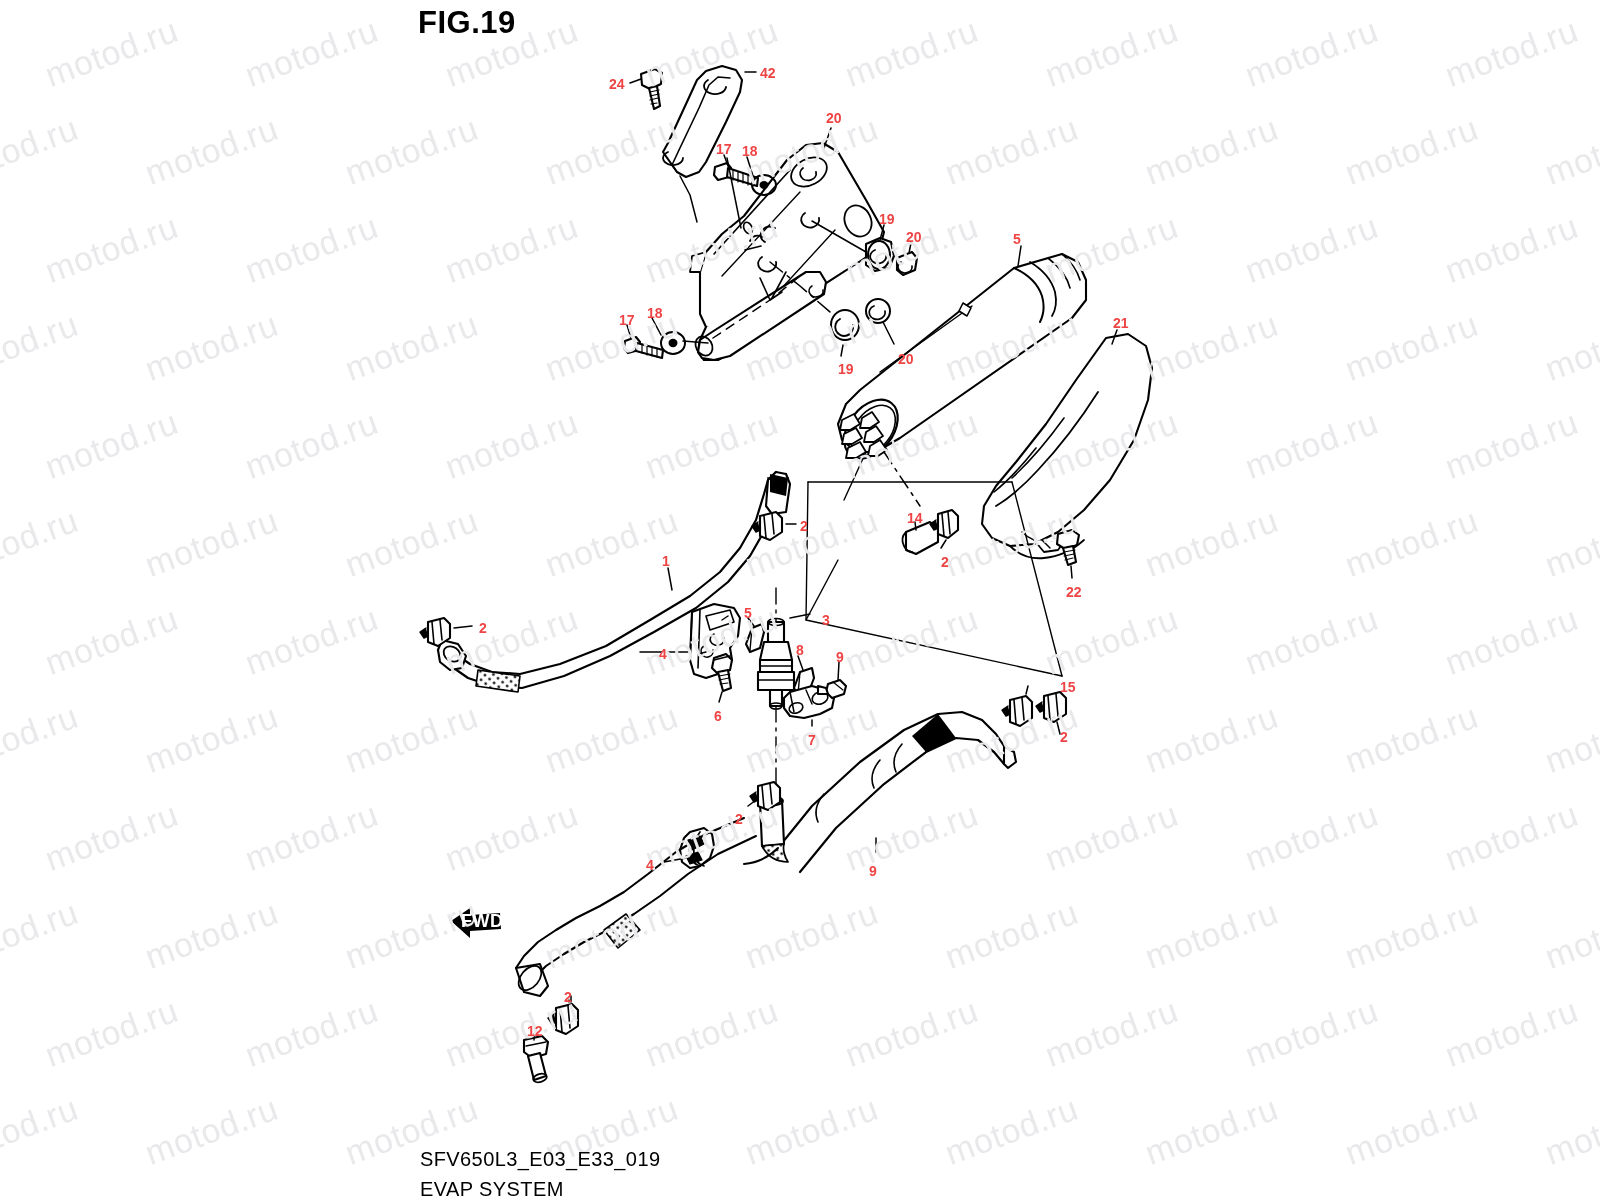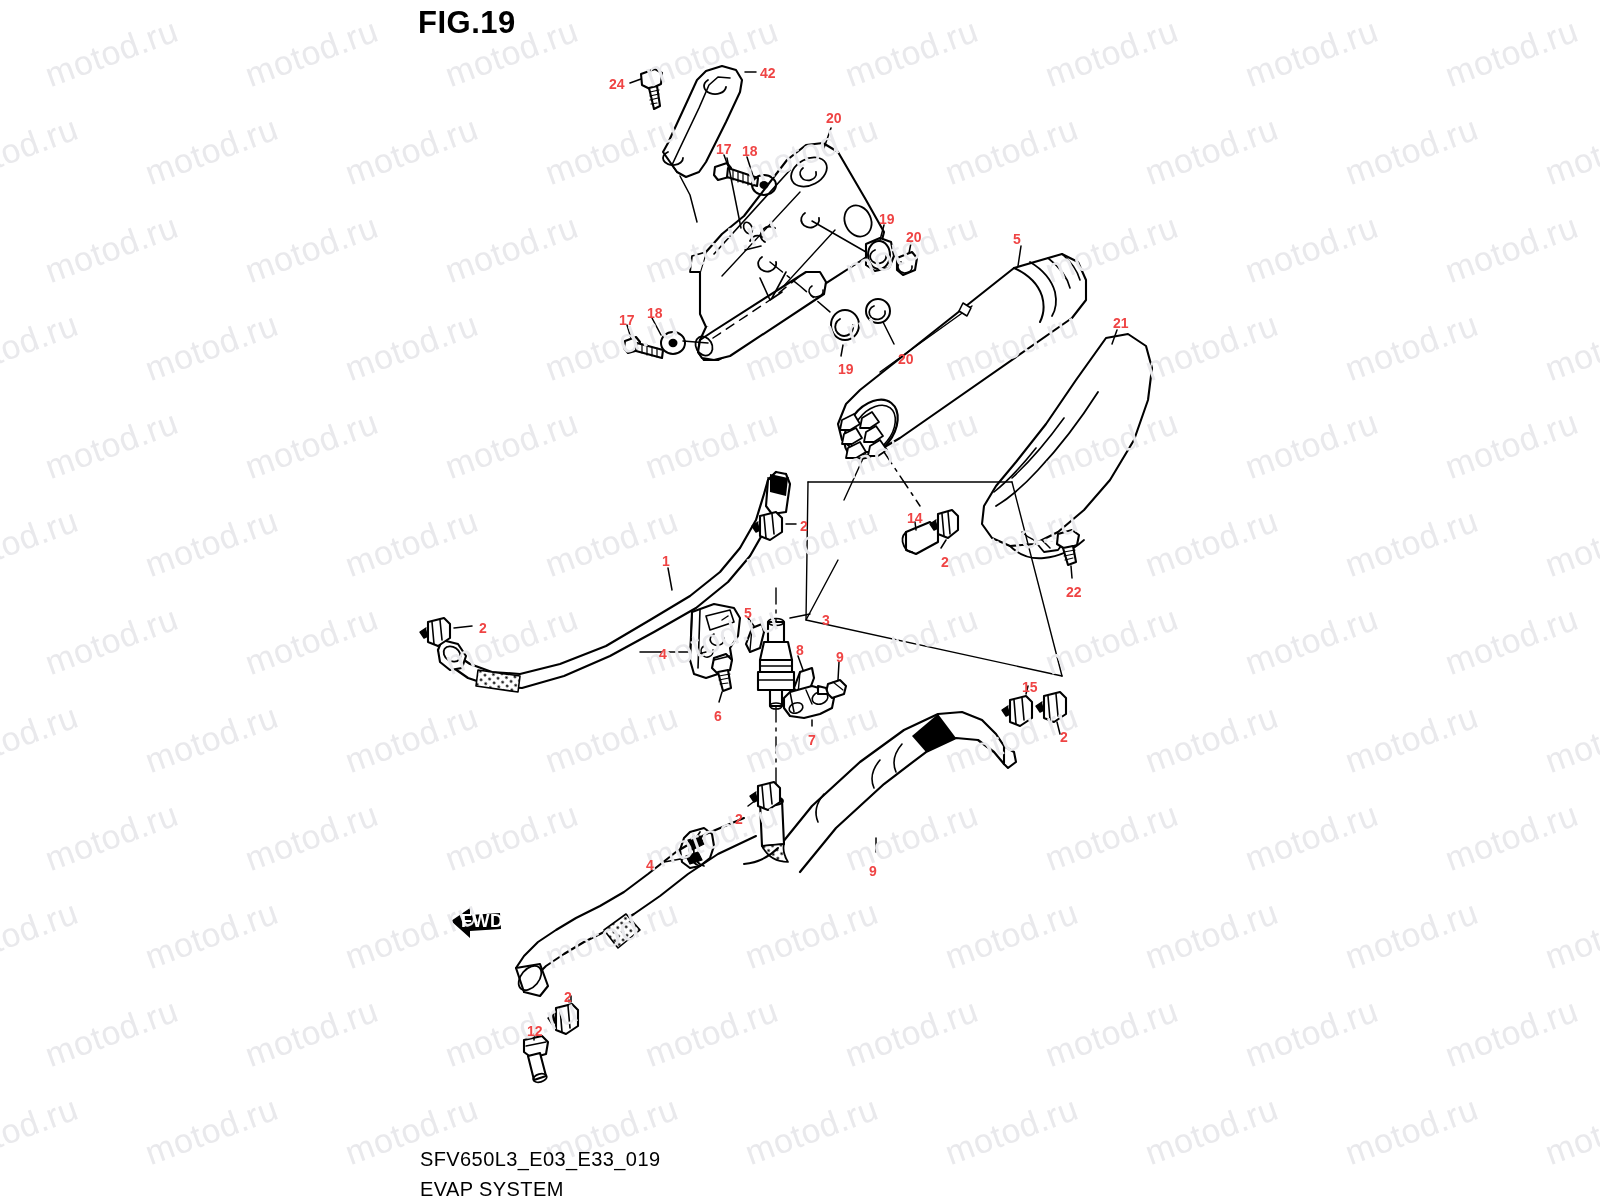--- a/index.html
+++ b/index.html
@@ -625,21 +625,21 @@
       <div class="callout" style="left: 1066px; top: 585px;">22</div>
       <div class="callout" style="left: 662px; top: 554px;">1</div>
       <div class="callout" style="left: 479px; top: 621px;">2</div>
       <div class="callout" style="left: 744px; top: 606px;">5</div>
       <div class="callout" style="left: 822px; top: 613px;">3</div>
       <div class="callout" style="left: 659px; top: 647px;">4</div>
       <div class="callout" style="left: 796px; top: 643px;">8</div>
       <div class="callout" style="left: 836px; top: 650px;">9</div>
       <div class="callout" style="left: 714px; top: 709px;">6</div>
       <div class="callout" style="left: 808px; top: 733px;">7</div>
-      <div class="callout" style="left: 1022px; top: 680px;">15</div>
+      <div class="callout" style="left: 1060px; top: 680px;">15</div>
       <div class="callout" style="left: 1060px; top: 730px;">2</div>
       <div class="callout" style="left: 735px; top: 812px;">2</div>
       <div class="callout" style="left: 646px; top: 858px;">4</div>
       <div class="callout" style="left: 869px; top: 864px;">9</div>
       <div class="callout" style="left: 564px; top: 990px;">2</div>
       <div class="callout" style="left: 527px; top: 1024px;">12</div>
     </div>
   <div id="caption-code">SFV650L3_E03_E33_019</div>
   <div id="caption-name">EVAP SYSTEM</div>
 

